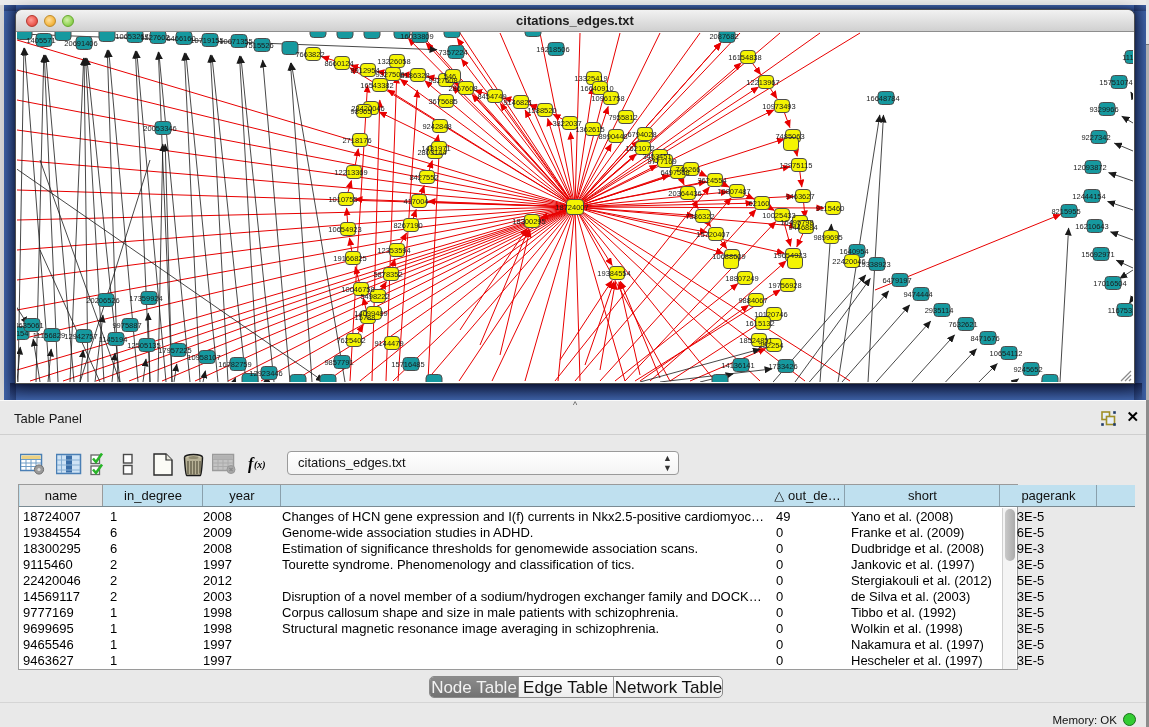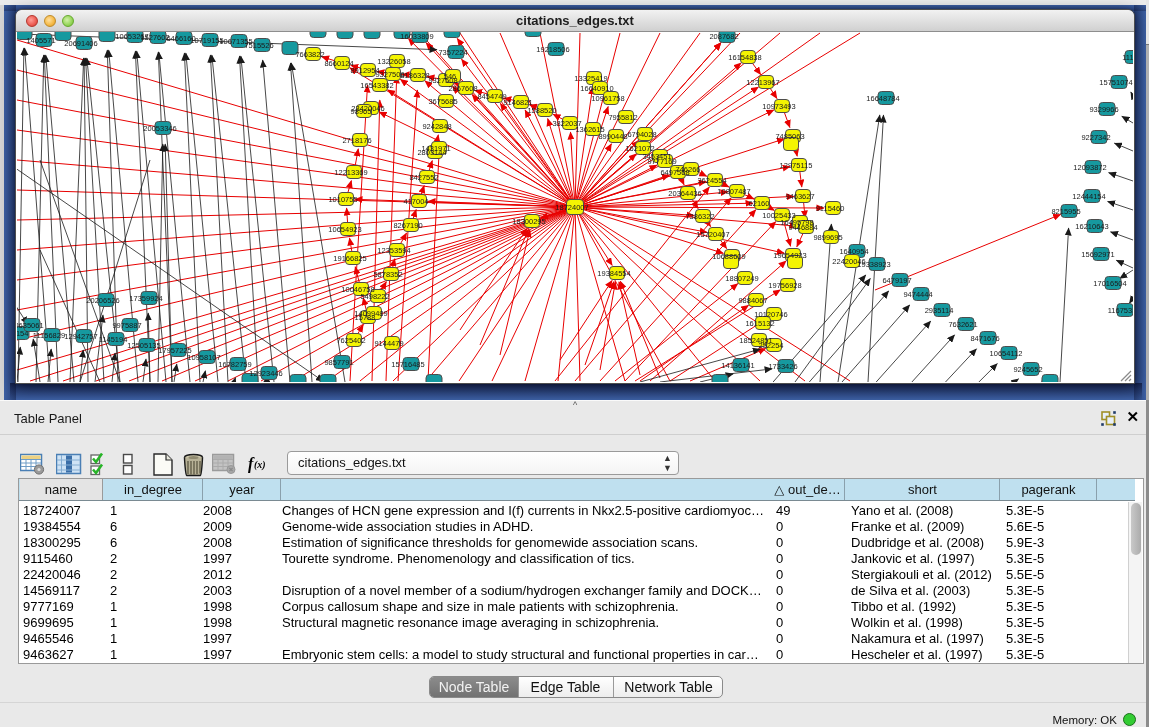--- a/index.html
+++ b/index.html
@@ -35,33 +35,33 @@
 #grip{position:absolute;left:568px;top:-3px;width:14px;height:8px;font-size:9px;color:#555;text-align:center}
 #pfloat{position:absolute;right:33px;top:8px;width:15px;height:15px}
 #pclose{position:absolute;right:10px;top:5px;font-size:15px;font-weight:bold;color:#000}
 #pbody{position:absolute;left:0;top:33px;width:100%;height:294px;background:#e9e9e9;border-top:1px solid #cfcfcf}
 #toolbar{position:absolute;left:0;top:0;width:100%;height:46px}
 .tbi{position:absolute;top:0}
 #dropdown{position:absolute;left:287px;top:16px;width:392px;height:24px;background:linear-gradient(#ffffff,#f4f4f4);
  border:1px solid #9a9a9a;border-radius:4px;font-size:13px;color:#111;line-height:22px;padding-left:10px}
 #dropdown .arr{position:absolute;right:6px;top:1px;font-size:9px;color:#333;line-height:10px;text-align:center}
 
-#tbl{position:absolute;left:18px;top:43px;width:1126px;height:186px;background:#fff;border:1px solid #9a9a9a}
+#tbl{position:absolute;left:18px;top:49px;width:1000px;height:186px;background:#fff;border:1px solid #9a9a9a}
 .hrow{position:absolute;left:0;top:0;height:22px;background:#bfe0ef;border-bottom:1px solid #7a8a92}
 .hcell{position:absolute;top:0;height:21px;border-right:1px solid #8aa0ac;font-size:13px;color:#111;
  text-align:center;line-height:21px;background:#bfe0ef}
 .hcell.gray{background:#e4e4e4;border-right:1px solid #9a9a9a}
 .trow{position:absolute;left:0;height:16px;font-size:13px;color:#000;white-space:nowrap}
 .tc{position:absolute;top:0;height:16px;line-height:16px;overflow:hidden}
 #vsb{position:absolute;right:1px;top:23px;width:14px;height:162px;background:#f4f4f4;border-left:1px solid #d0d0d0}
 #vsb .th{position:absolute;left:1.5px;top:1px;width:10px;height:52px;background:linear-gradient(90deg,#c9c9c9,#ababab);border-radius:6px}
 
 #tabs{position:absolute;left:429px;top:241px;width:294px;height:22px;border:1px solid #8a8a8a;border-radius:5px;
  background:linear-gradient(#ffffff,#ededed);overflow:hidden}
-#tabs .seg{position:absolute;top:0;height:22px;font-size:14px;line-height:21px;text-align:center;color:#111}
+#tabs .seg{position:absolute;top:0;height:22px;font-size:17px;line-height:21px;text-align:center;color:#111}
 #tabs .sel{background:linear-gradient(#8c8c8c,#6f6f6f);color:#f2f2f2}
 #tabs .div1{position:absolute;top:0;width:1px;height:22px;background:#9a9a9a}
 
 #status{position:absolute;left:0;top:267px;width:100%;height:27px;border-top:1px solid #d5d5d5}
 #status .t{position:absolute;right:32px;top:11px;font-size:11.5px;color:#111}
 #status .dot{position:absolute;right:13px;top:10px;width:13px;height:13px;border-radius:50%;background:#33cc33;border:1px solid #1a6e1a}
 #rstrip2{position:absolute;right:0;top:400px;width:3px;height:327px;background:#8c8c8c}
 </style></head>
 <body>
 <div id="stage">
@@ -750,21 +750,20 @@
             <div class="tc" style="left:91px;width:92px">1</div>
             <div class="tc" style="left:184px;width:77px">1997</div>
             <div class="tc" style="left:757px;width:68px">0</div>
             <div class="tc" style="left:832px;width:148px">Nakamura et al. (1997)</div>
             <div class="tc" style="left:987px;width:90px">5.3E-5</div>
           </div>
           <div class="trow" style="top:168px;width:1100px">
             <div class="tc" style="left:4px;width:79px">9463627</div>
             <div class="tc" style="left:91px;width:92px">1</div>
             <div class="tc" style="left:184px;width:77px">1997</div>
-            <div class="tc" style="left:263px;width:487px">Embryonic stem cells: a model to study structural and functional properties in car…</div>
             <div class="tc" style="left:757px;width:68px">0</div>
             <div class="tc" style="left:832px;width:148px">Hescheler et al. (1997)</div>
             <div class="tc" style="left:987px;width:90px">5.3E-5</div>
           </div>
           <div id="vsb" style="height:161px">
             <div class="th"></div>
           </div>
         </div>
       <div id="tabs">
         <div class="seg sel" style="left:0;width:88px">Node Table</div>

